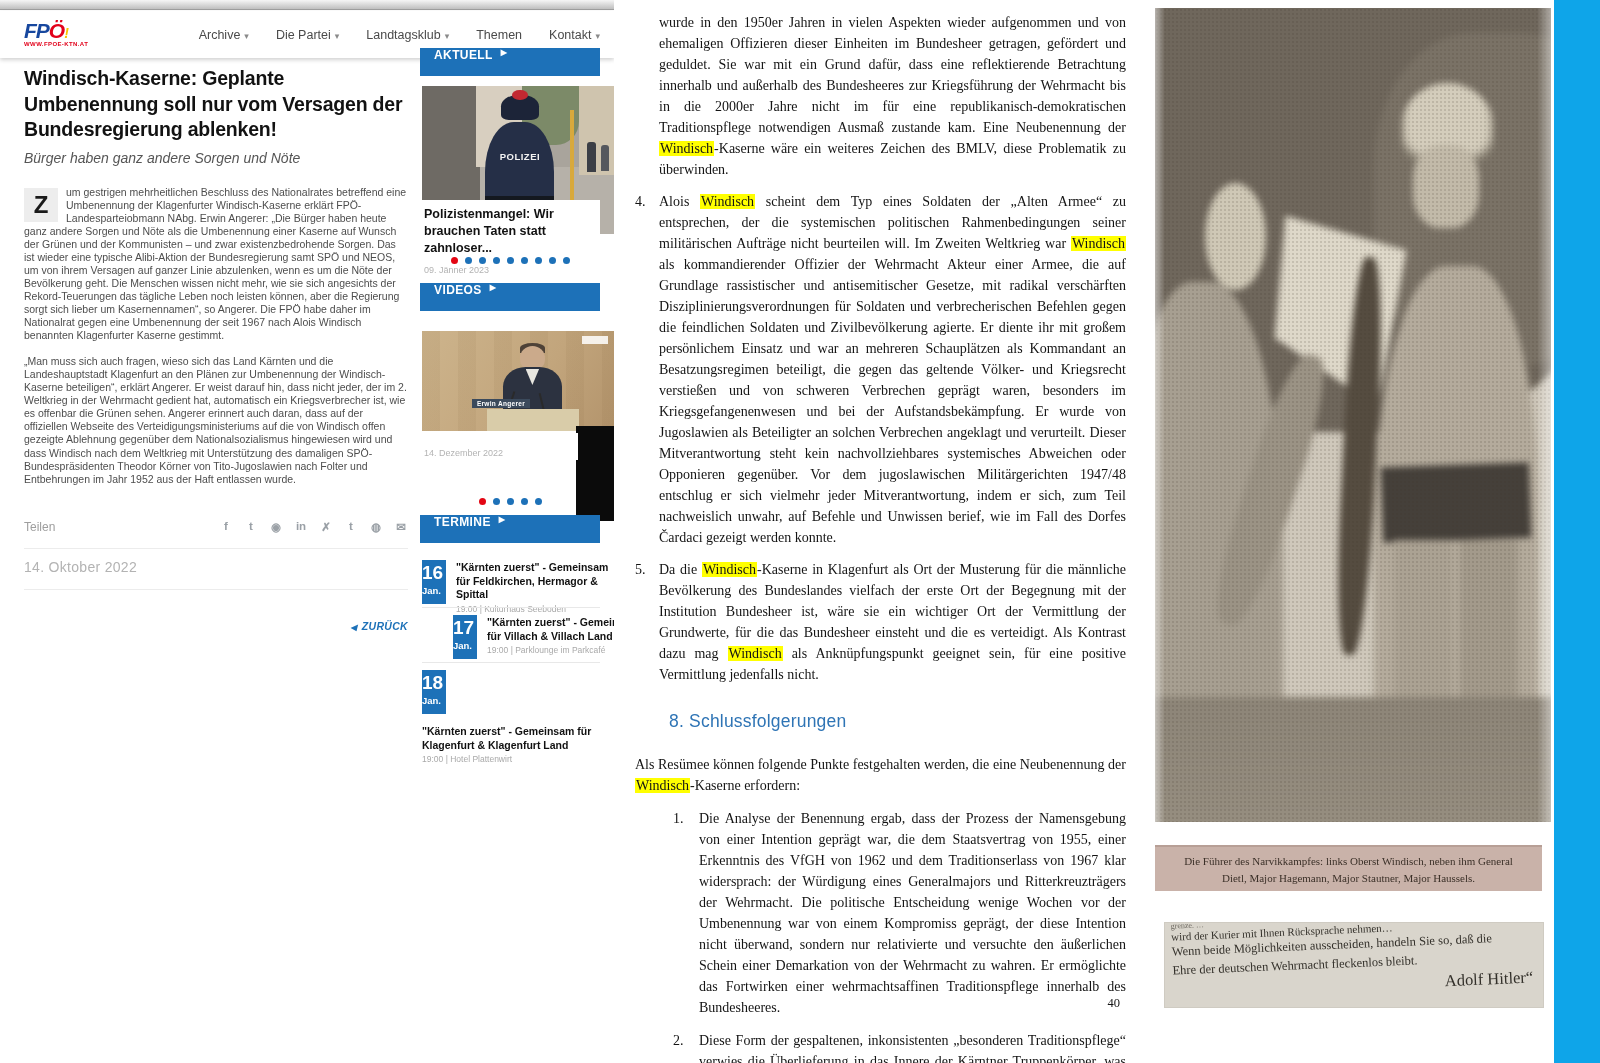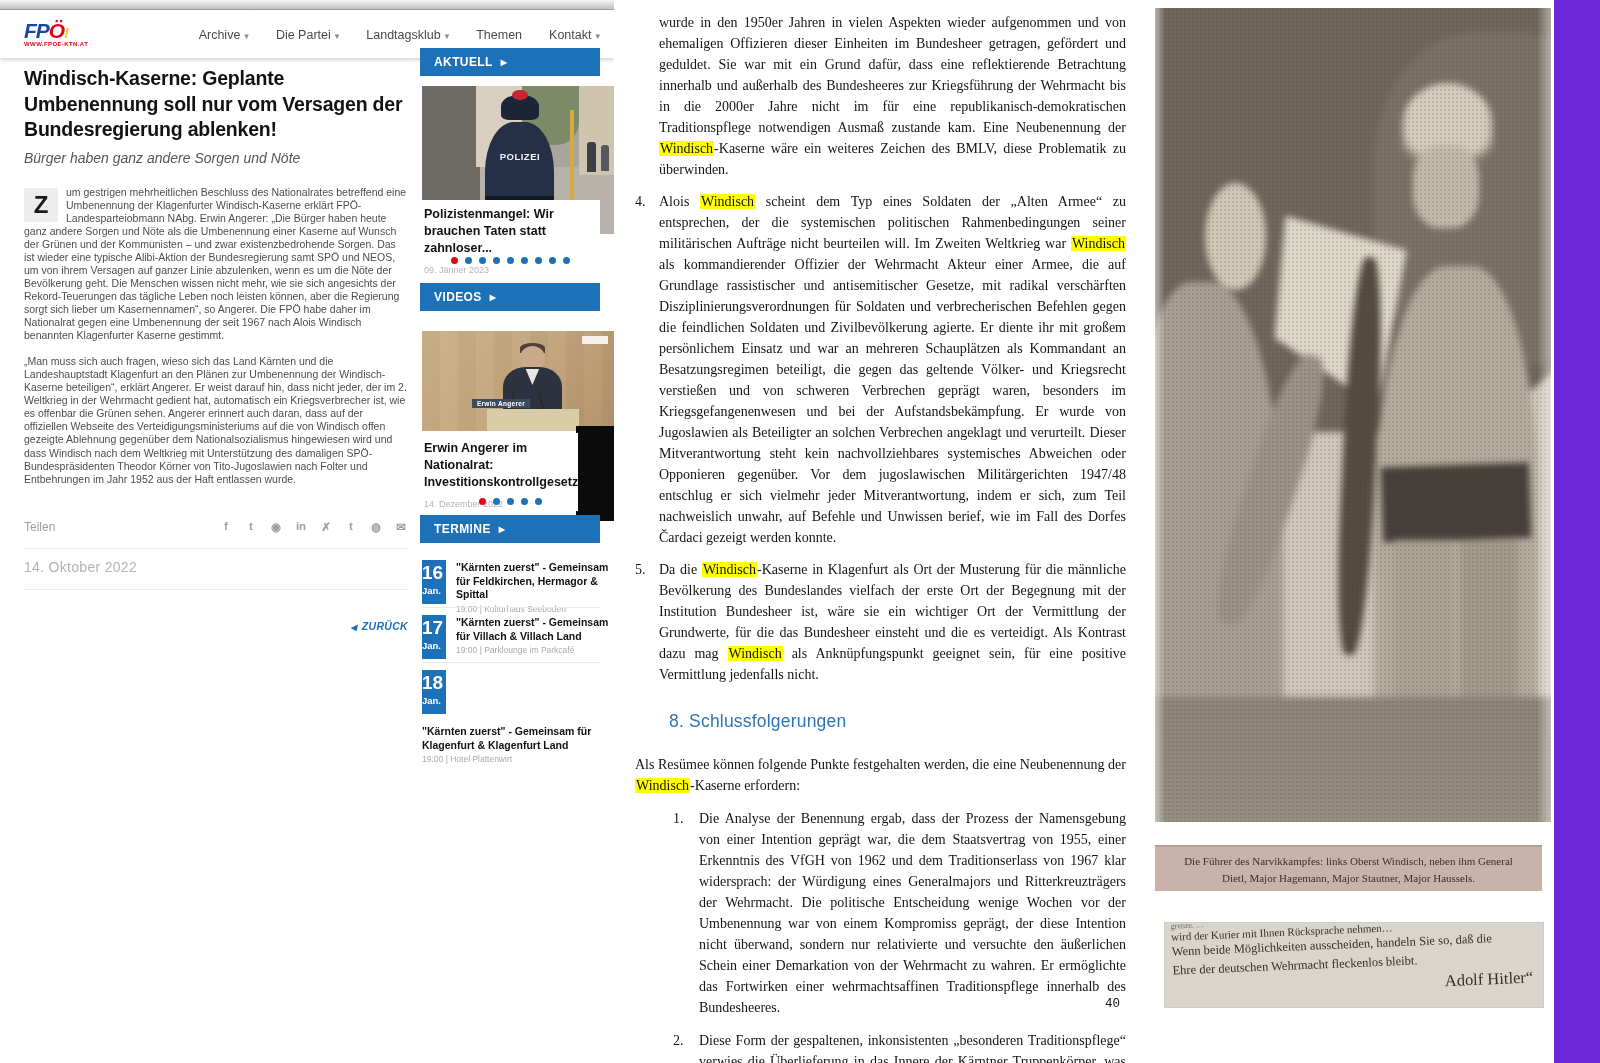--- a/index.html
+++ b/index.html
@@ -1,17 +1,17 @@
 <!DOCTYPE html>
 <html><head>
 <meta charset="utf-8">
 <style>
   * { margin:0; padding:0; box-sizing:border-box; }
   html,body { background:#ffffff; }
-  .canvas { position:relative; width:1600px; height:1063px; background:#6d28d9; overflow:hidden;
+  .canvas { position:relative; width:1600px; height:1063px; background:#0ea5e9; overflow:hidden;
             font-family:"Liberation Sans", sans-serif; }
 
   
   .site { position:absolute; left:0; top:0; width:614px; height:1063px; background:#fff; overflow:hidden; }
   .browser-strip { position:absolute; left:0; top:0; width:100%; height:10px;
                    background:linear-gradient(#f6f6f6,#bfbfbf); border-bottom:1px solid #9f9f9f; }
   .site-header { position:absolute; left:0; top:11px; width:100%; height:47px; background:#fff;
                  box-shadow:0 2px 4px rgba(0,0,0,.18); }
   .logo { position:absolute; left:24px; top:8px; cursor:pointer; }
   .logo-main { font-style:italic; font-weight:bold; font-size:21px; letter-spacing:-1px; color:#17479e; }
@@ -36,21 +36,21 @@
                       font-weight:bold; }
   .rule { border-top:1px solid #ececec; margin-top:14px; }
   .pub-date { margin-top:10px; font-size:14px; color:#b3b3b3; letter-spacing:.3px; }
   .back-row { margin-top:26px; text-align:right;font-style:italic; }
   .back-link { font-size:10.5px; font-weight:bold; color:#1d71b8; cursor:pointer; letter-spacing:.3px; }
   .back-link .arr { font-size:8px; margin-right:5px; }
 
   
   .sidebar { position:absolute; left:420px; top:0; width:194px; }
   .sec-bar { position:absolute; left:0; width:180px; height:28px; background:#1d71b8; color:#fff;
-             display:flex; align-items:center; padding-left:14px; font-weight:bold; font-size:12px;
+             display:flex; align-items:flex-start; padding-left:14px; font-weight:bold; font-size:12px;
              letter-spacing:.4px; cursor:pointer; }
   .sec-bar .arr { margin-left:8px; font-size:8px; }
   .bar-aktuell { top:48px; } .bar-videos { top:283px; } .bar-termine { top:515px; }
 
   
   .thumb-police { position:absolute; left:2px; top:86px; width:192px; height:148px; overflow:hidden; cursor:pointer; }
   .tp-bg { position:absolute; inset:0; background:linear-gradient(#a9a49c 0 55%, #b6b1a9 55% 100%); }
   .tp-bldg-l { position:absolute; left:0; top:0; width:30%; height:78%; background:#6e6a64; }
   .tp-bldg-m { position:absolute; left:28%; top:0; width:26%; height:55%; background:#d8cfc0; }
   .tp-green { position:absolute; left:52%; top:0; width:30%; height:40%; background:#7c8a68; border-radius:0 0 40% 40%; }
@@ -87,21 +87,21 @@
   .tv-lectern { position:absolute; left:34%; bottom:0; width:48%; height:22%; background:#d9cca9; }
   .tv-mic { position:absolute; left:46%; bottom:18%; width:2px; height:22px; background:#2a2a2a; transform:rotate(18deg); }
   .tv-mic2 { position:absolute; left:62%; bottom:18%; width:2px; height:20px; background:#2a2a2a; transform:rotate(-14deg); }
   .tv-nametag { position:absolute; left:26%; bottom:23%; background:#3b4a5c; color:#fff; font-size:6.5px;
                 font-weight:bold; padding:1px 5px; letter-spacing:.3px; }
   .video-black { position:absolute; left:156px; top:426px; width:38px; height:95px; background:#0b0b0b; }
   .video-card { position:absolute; left:2px; top:433px; width:156px; background:#fff; padding:7px 6px 2px 2px; }
 
   
   .event { position:absolute; left:2px; width:190px; display:flex; gap:10px; }
-  .ev1 { top:560px; } .ev2 { top:615px; } .ev3 { top:670px;flex-direction:column; }
+  .ev1 { top:560px; } .ev2 { top:615px;margin-left:31px; } .ev3 { top:670px;flex-direction:column; }
   .ev-divider { position:absolute; left:2px; width:178px; border-top:1px solid #e8e8e8; }
   .evd1 { top:607px; } .evd2 { top:662px; }
   .date-box { flex:none; width:24px; height:44px; background:#1d71b8; color:#fff; text-align:left; cursor:pointer; }
   .date-box .day { font-size:19px; font-weight:bold; line-height:1.2; margin-top:2px; }
   .date-box .mon { font-size:9.5px; font-weight:bold; }
   .ev-body { padding-top:1px; }
   .ev-title { font-size:10.5px; font-weight:bold; color:#111; line-height:1.3; cursor:pointer; }
   .ev-meta { margin-top:2px; font-size:8.5px; color:#a9a9a9; }
 
   
@@ -111,21 +111,21 @@
   .dpar { font-size:14px; line-height:21px; text-align:justify; }
   .d-intro { margin-left:24px; margin-top:6px; }
   .dlist-item { display:flex; margin-top:11px; }
   .dlist-item .dnum { flex:none; width:24px; font-size:14px; line-height:21px; }
   .dlist-item .dtext { flex:1; }
   .doc-heading { margin:26px 0 0 34px; font-family:"Liberation Sans", sans-serif; font-size:17.5px;
                  color:#2e74b5; font-weight:normal; letter-spacing:.2px; }
   .d-resume { margin-top:22px; }
   .concl { margin-left:38px; margin-top:12px; }
   .concl .dnum { width:26px; }
-  .page-num { position:absolute; right:34px; bottom:52px; font-size:12.5px;font-family:Liberation Mono, monospace; }
+  .page-num { position:absolute; right:34px; bottom:52px; font-size:12.5px; }
   mark { background:#ffff00; color:inherit; padding:0 1px; }
 
   
   .photo-panel { position:absolute; left:1154px; top:0; width:400px; height:1063px; background:#fff; }
   .photo { position:absolute; left:1px; top:8px; width:396px; height:814px; background:#cfc8bb; overflow:hidden; }
   .ph-blur { position:absolute; inset:-8px; filter:blur(3px); }
   .ph-sky { position:absolute; left:0; top:0; width:100%; height:34%; background:#d9d3c5; }
   .ph-skyr { position:absolute; right:0; top:0; width:30%; height:26%; background:#cfc9ba; }
   .ph-hill { position:absolute; left:-12%; top:-26%; width:132%; height:78%; background:#6f675c;
              border-radius:50% 55% 45% 40%; }
@@ -268,21 +268,20 @@
         <div class="tv-head"></div>
         <div class="tv-suit"></div>
         <div class="tv-shirt"></div>
         <div class="tv-mic"></div>
         <div class="tv-mic2"></div>
         <div class="tv-lectern"></div>
         <div class="tv-nametag">Erwin Angerer</div>
       </div>
       <div class="video-black"></div>
       <div class="video-card">
-        <div class="news-title">Erwin Angerer im Nationalrat: Investitionskontrollgesetz</div>
         <div class="news-date">14. Dezember 2022</div>
       </div>
       <div class="dots dots-videos">
         <span class="dot active"></span>
           <span class="dot"></span>
           <span class="dot"></span>
           <span class="dot"></span>
           <span class="dot"></span>
       </div>
 

